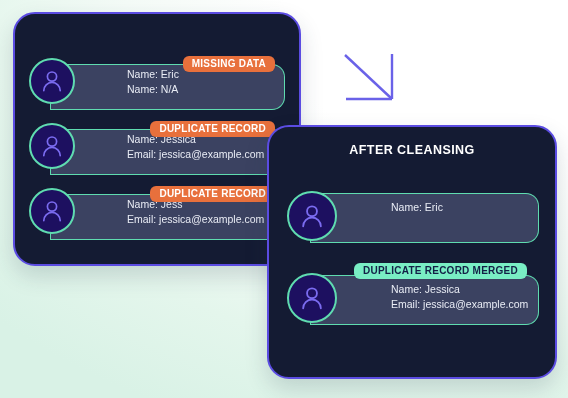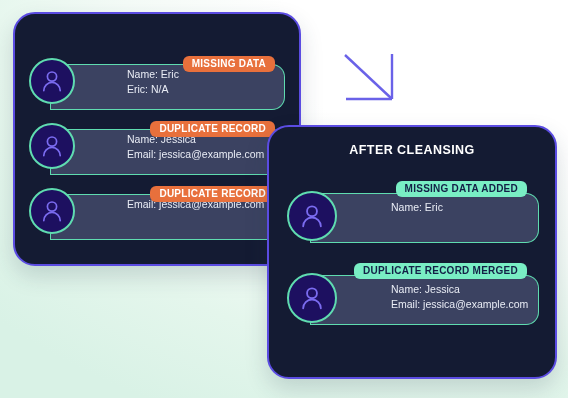--- a/index.html
+++ b/index.html
@@ -114,21 +114,21 @@
       <div class="record">
         <div class="rec-body"></div>
         <div class="rec-avatar">
           <svg width="26" height="26" viewBox="0 0 26 26" aria-hidden="true">
             <circle cx="13" cy="8.6" r="4.6" fill="none" stroke="#7b6cf0" stroke-width="1.7"></circle>
             <path d="M4.8 22.6a8.2 8.2 0 0 1 16.4 0" fill="none" stroke="#7b6cf0" stroke-width="1.7" stroke-linecap="round"></path>
           </svg>
         </div>
         <div class="rec-text">
           <span class="line">Name: Eric</span>
-          <span class="line">Eric: N/A</span>
+          <span class="line">Name: N/A</span>
         </div>
         <span class="badge orange">MISSING DATA</span>
       </div>
 
       <div class="record">
         <div class="rec-body"></div>
         <div class="rec-avatar">
           <svg width="26" height="26" viewBox="0 0 26 26" aria-hidden="true">
             <circle cx="13" cy="8.6" r="4.6" fill="none" stroke="#7b6cf0" stroke-width="1.7"></circle>
             <path d="M4.8 22.6a8.2 8.2 0 0 1 16.4 0" fill="none" stroke="#7b6cf0" stroke-width="1.7" stroke-linecap="round"></path>
@@ -143,20 +143,21 @@
 
       <div class="record">
         <div class="rec-body"></div>
         <div class="rec-avatar">
           <svg width="26" height="26" viewBox="0 0 26 26" aria-hidden="true">
             <circle cx="13" cy="8.6" r="4.6" fill="none" stroke="#7b6cf0" stroke-width="1.7"></circle>
             <path d="M4.8 22.6a8.2 8.2 0 0 1 16.4 0" fill="none" stroke="#7b6cf0" stroke-width="1.7" stroke-linecap="round"></path>
           </svg>
         </div>
         <div class="rec-text">
+          <span class="line">Name: Jess</span>
           <span class="line">Email: jessica@example.com</span>
         </div>
         <span class="badge orange">DUPLICATE RECORD</span>
       </div>
 
     </div>
   </section>
 
   <div id="arrow">
     <svg width="64" height="60" viewBox="0 0 64 60" aria-hidden="true">
@@ -174,21 +175,20 @@
         <div class="rec-body"></div>
         <div class="rec-avatar">
           <svg width="28" height="28" viewBox="0 0 26 26" aria-hidden="true">
             <circle cx="13" cy="8.6" r="4.6" fill="none" stroke="#7b6cf0" stroke-width="1.7"></circle>
             <path d="M4.8 22.6a8.2 8.2 0 0 1 16.4 0" fill="none" stroke="#7b6cf0" stroke-width="1.7" stroke-linecap="round"></path>
           </svg>
         </div>
         <div class="rec-text">
           <span class="line">Name: Eric</span>
         </div>
-        <span class="badge mint">MISSING DATA ADDED</span>
       </div>
 
       <div class="record">
         <div class="rec-body"></div>
         <div class="rec-avatar">
           <svg width="28" height="28" viewBox="0 0 26 26" aria-hidden="true">
             <circle cx="13" cy="8.6" r="4.6" fill="none" stroke="#7b6cf0" stroke-width="1.7"></circle>
             <path d="M4.8 22.6a8.2 8.2 0 0 1 16.4 0" fill="none" stroke="#7b6cf0" stroke-width="1.7" stroke-linecap="round"></path>
           </svg>
         </div>

